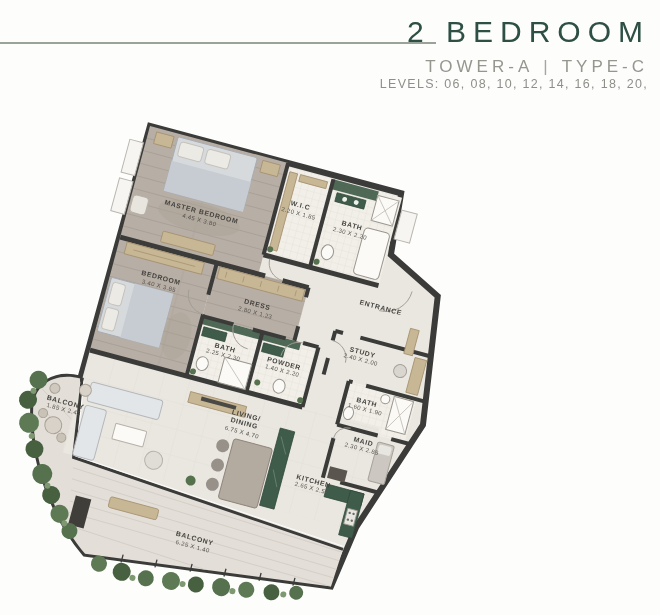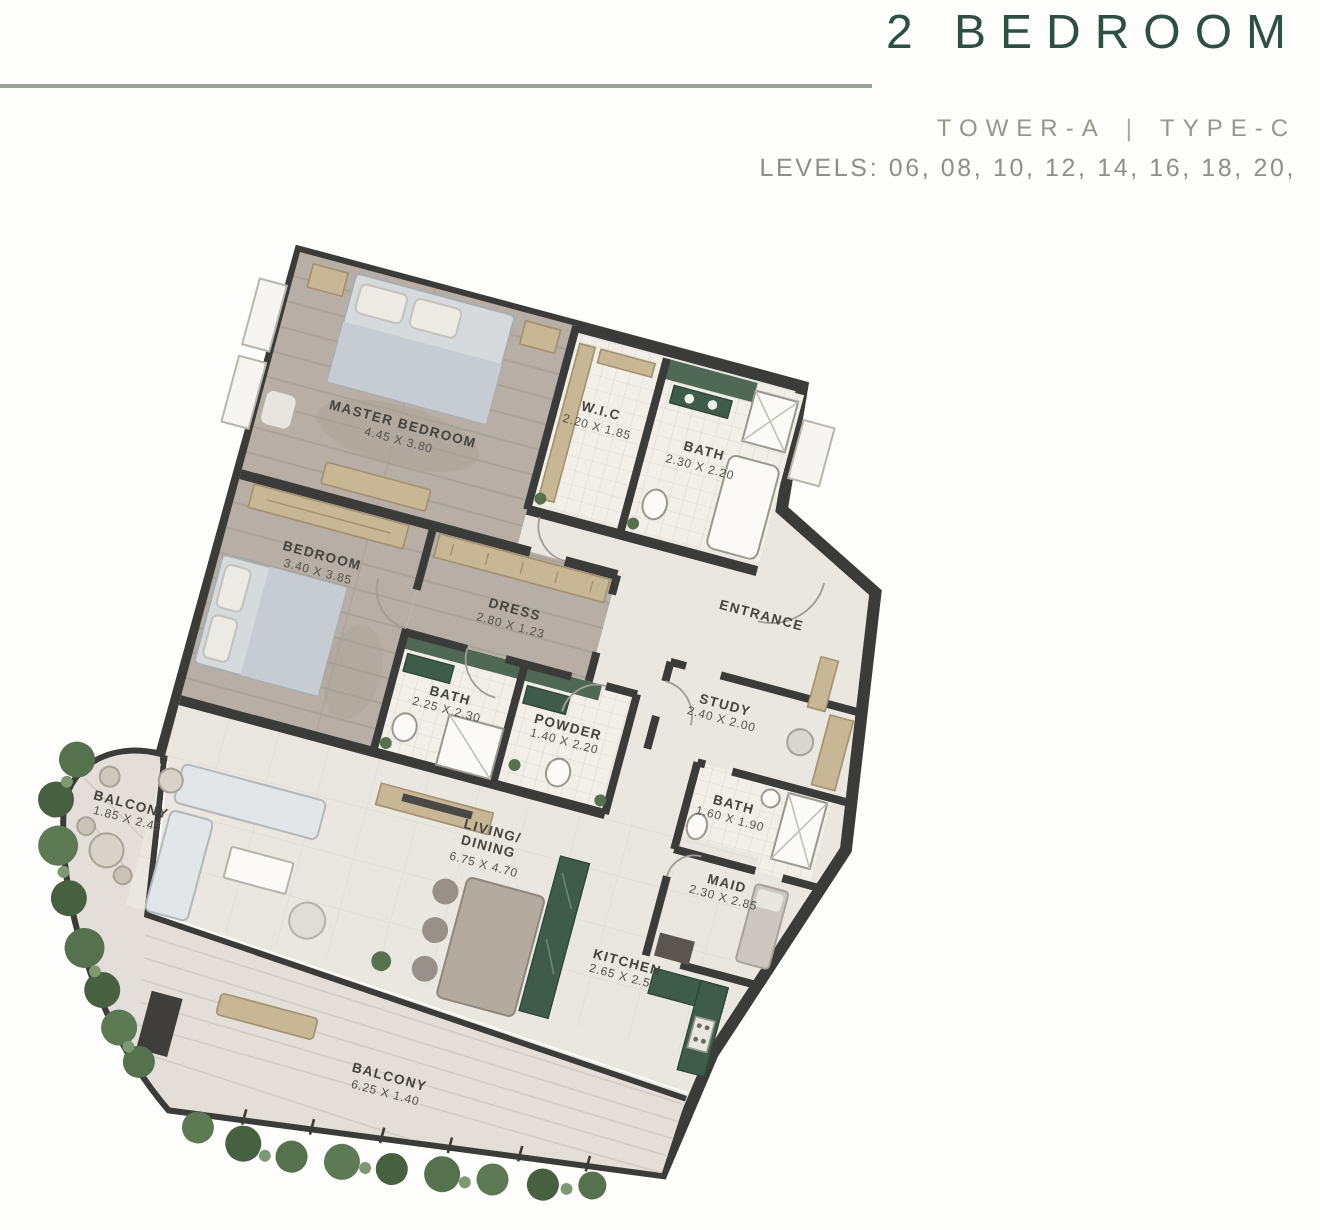--- a/index.html
+++ b/index.html
@@ -1,21 +1,21 @@
 <!DOCTYPE html>
 <html><head>
 <meta charset="utf-8">
 <style>
   html,body{margin:0;padding:0;background:#ffffff;}
   .page{position:relative;width:660px;height:615px;background:#fdfdfc;overflow:hidden;
         font-family:"Liberation Sans",sans-serif;}
   .hdr-rule{position:absolute;left:0;top:42px;width:436px;height:2px;background:#9aa39a;}
-  .title{position:absolute;right:10px;top:3px;margin:0;font-size:24px;font-weight:500;
+  .title{position:absolute;right:10px;top:15px;margin:0;font-size:30px;font-weight:500;
          letter-spacing:7px;color:#2e4f44;white-space:nowrap;}
-  .subline{position:absolute;right:12px;top:57px;font-size:12px;letter-spacing:4px;
+  .subline{position:absolute;right:12px;top:57px;font-size:17px;letter-spacing:4px;
            color:#95978f;white-space:nowrap;}
   .subline .sep{margin:0 10px;color:#a5a79f;}
   .levels{position:absolute;right:12px;top:76px;text-align:left;font-size:12.5px;
           letter-spacing:1.3px;color:#8f8f8a;line-height:16px;white-space:nowrap;}
   svg{position:absolute;left:0;top:0;font-family:"Liberation Sans",sans-serif;}
   .rname{font-size:6.8px;letter-spacing:.7px;font-weight:700;fill:#45443f;text-anchor:middle;}
   .rdim{font-size:6px;letter-spacing:.4px;fill:#54534d;text-anchor:middle;}
   .wall{stroke:#3b3b39;fill:none;}
   .arc{stroke:#a19d94;stroke-width:.9;fill:none;}
   .tan{fill:#c8b794;stroke:#a3906f;stroke-width:.8;}

